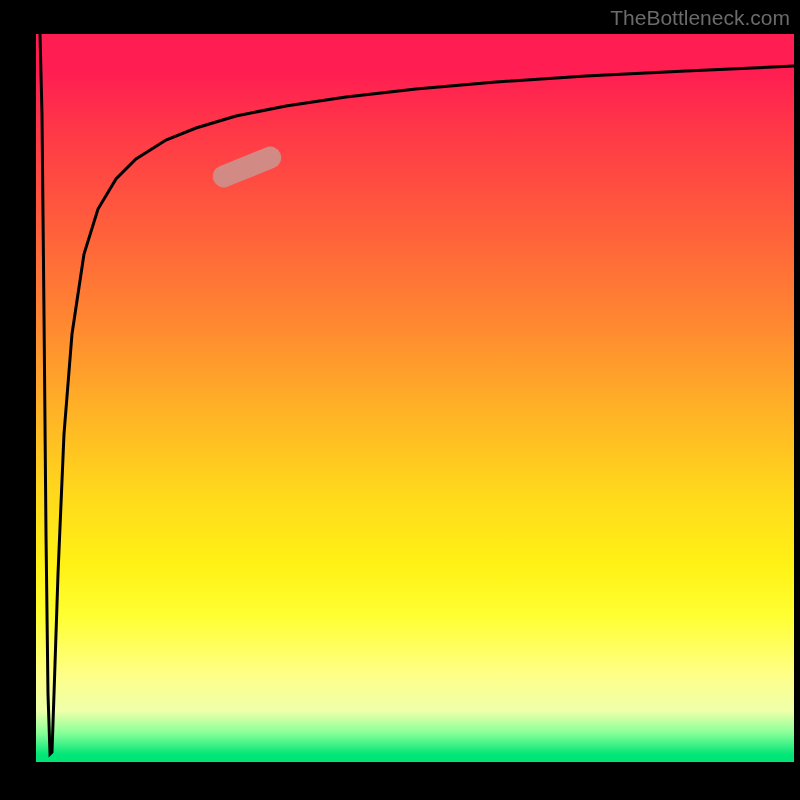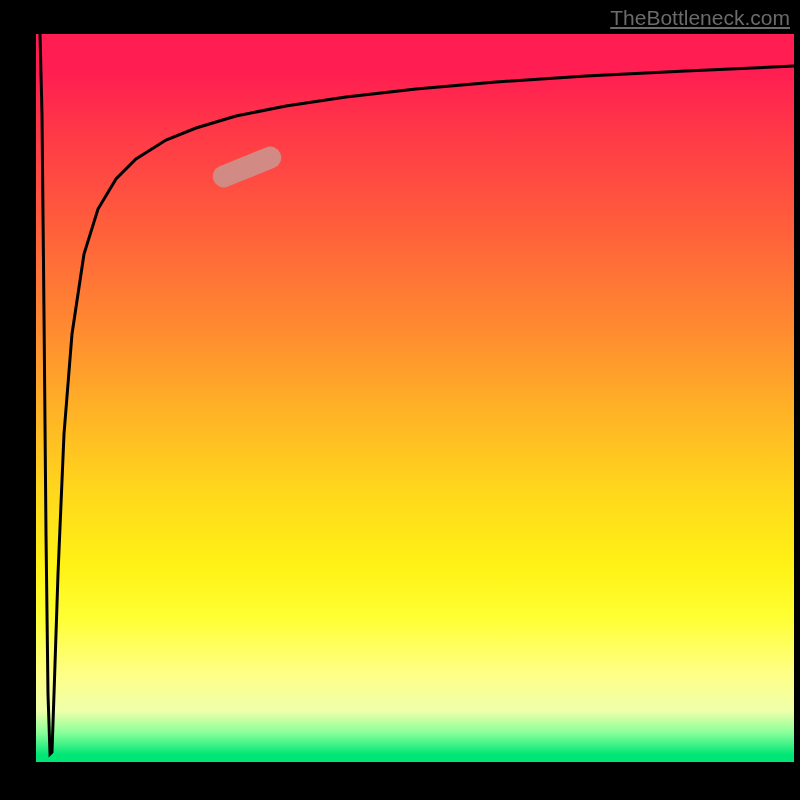--- a/index.html
+++ b/index.html
@@ -11,21 +11,20 @@
       font-family: Arial, sans-serif;
     }
     .watermark {
       position: absolute;
       top: 6px;
       right: 10px;
       color: #6b6b6b;
       font-size: 21px;
       font-weight: 400;
       z-index: 10;
-      text-decoration: underline;
     }
     .chart-area {
       position: absolute;
       left: 36px;
       top: 34px;
       width: 758px;
       height: 728px;
       overflow: hidden;
     }
     .gradient-bg {

